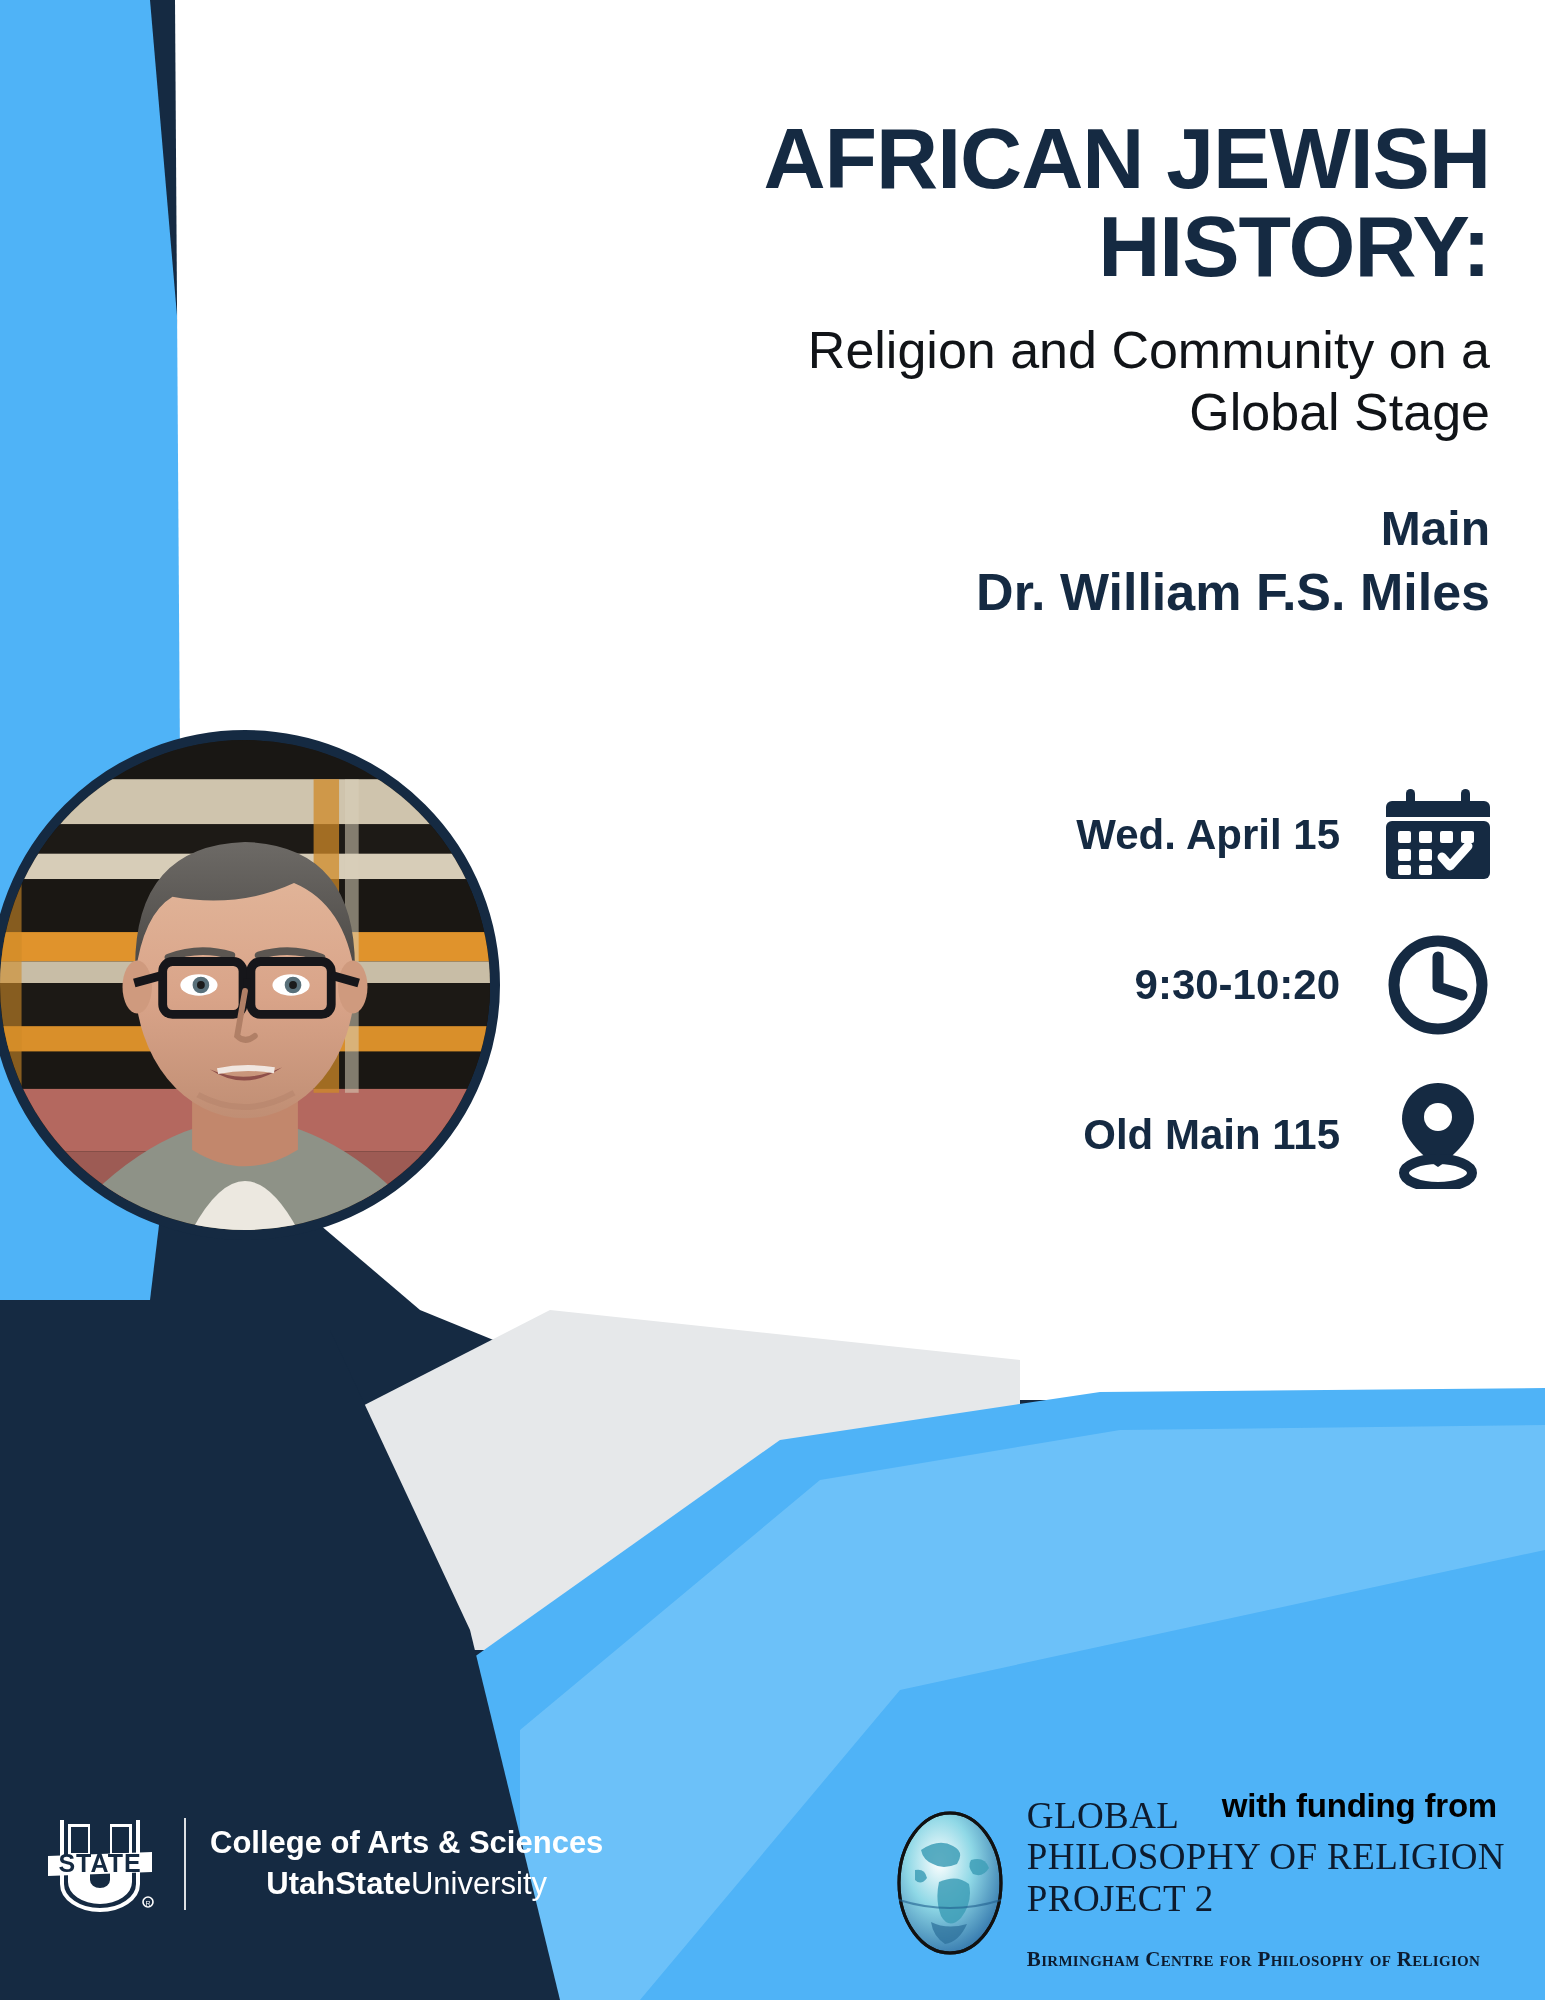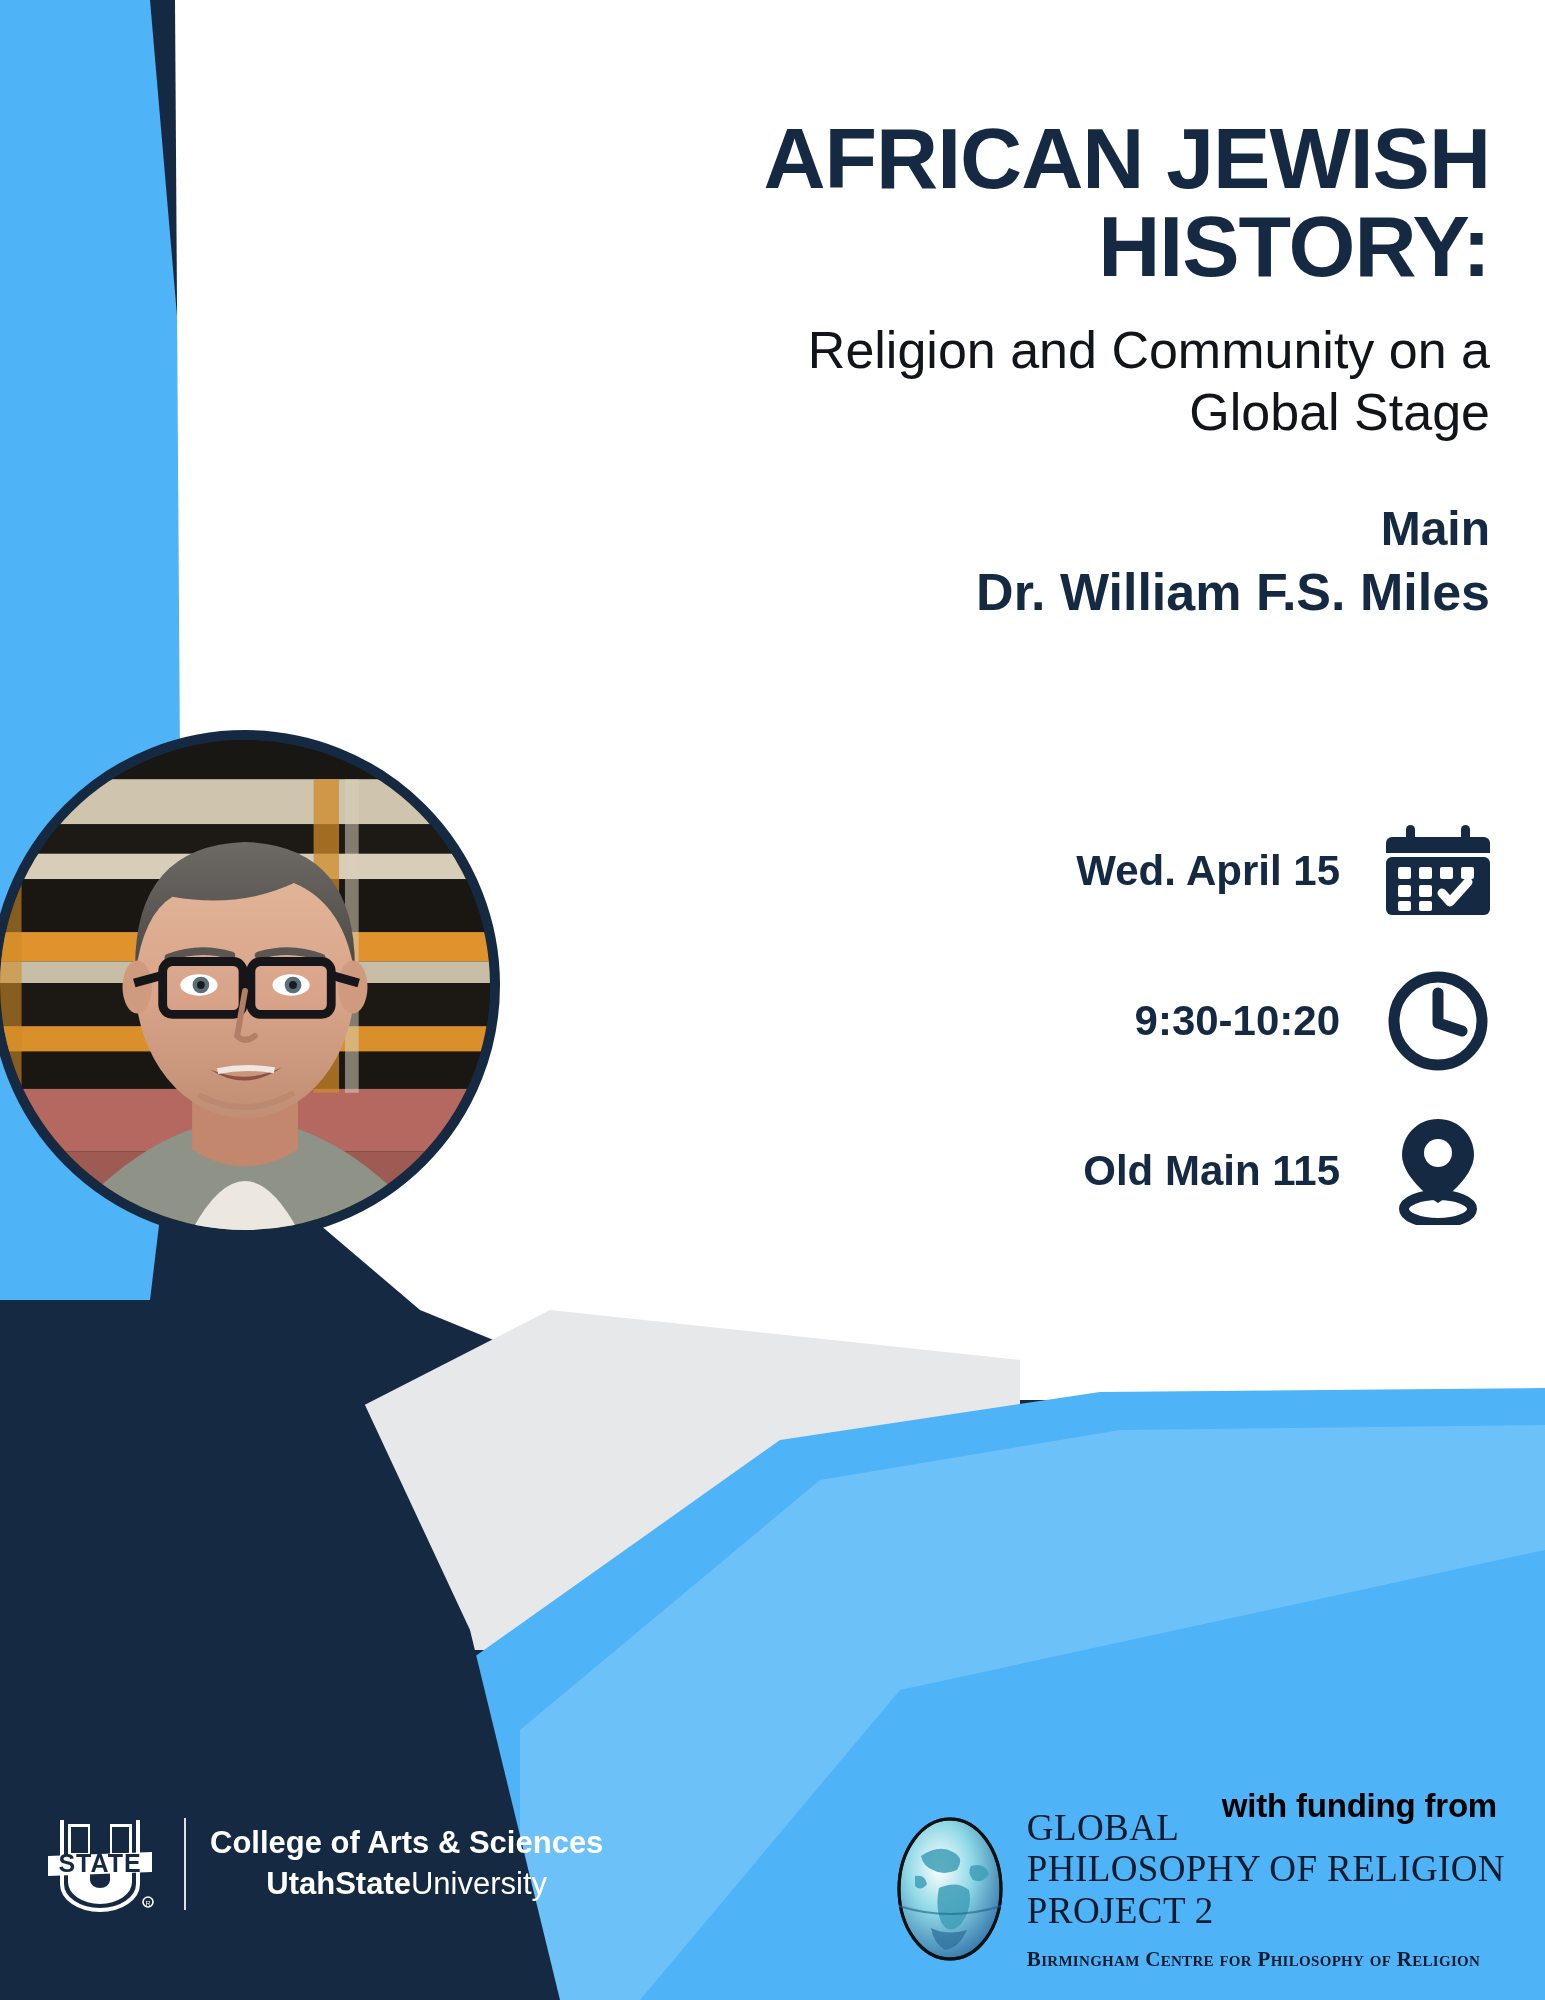--- a/index.html
+++ b/index.html
@@ -74,21 +74,21 @@
     margin-top:58px; font-size:48px; font-weight:bold; color:#152a42;
   }
   .speaker{
     margin-top:6px; font-size:52px; font-weight:bold; color:#152a42;
   }
   .affil{
     margin-top:6px; font-size:44px; line-height:1.18; color:#111418;
   }
 
   
-  .details{ position:absolute; right:55px; top:812px; width:720px; }
+  .details{ position:absolute; right:55px; top:776px; width:720px; }
   .drow{
     display:flex; align-items:center; justify-content:flex-end;
     gap:46px; height:118px; margin-bottom:32px;
   }
   .dlabel{ font-size:42px; font-weight:bold; color:#152a42; white-space:nowrap; }
   .dicon{ width:104px; display:flex; align-items:center; justify-content:center; }
 
   
   .usu{
     position:absolute; left:40px; bottom:82px;
@@ -105,21 +105,21 @@
     position:absolute; right:48px; bottom:175px;
     font-size:33px; font-weight:bold; color:#000000; letter-spacing:-.2px;
   }
   .gpr{
     position:absolute; right:40px; bottom:28px;
     display:flex; align-items:center; gap:18px;
   }
   .gpr-globe{ width:118px; height:150px; flex:none; }
   .gpr-text{ text-align:left; color:#0d1b2e; font-family:"Liberation Serif", serif; }
   .gpr-main{ font-size:37px; line-height:1.12; letter-spacing:.4px; }
-  .gpr-sub{ font-size:21px; margin-top:16px; letter-spacing:.3px; font-weight:bold;font-family:Liberation Serif, serif; }
+  .gpr-sub{ font-size:21px; margin-top:28px; letter-spacing:.3px; font-weight:bold;font-family:Liberation Serif, serif; }
 </style>
 </head>
 <body>
 
 <div class="poster">
 
   <div class="bg-navy"></div>
   <div class="wedge-blue-left"></div>
   <div class="field-white"></div>
   <div class="wedge-gray"></div>

